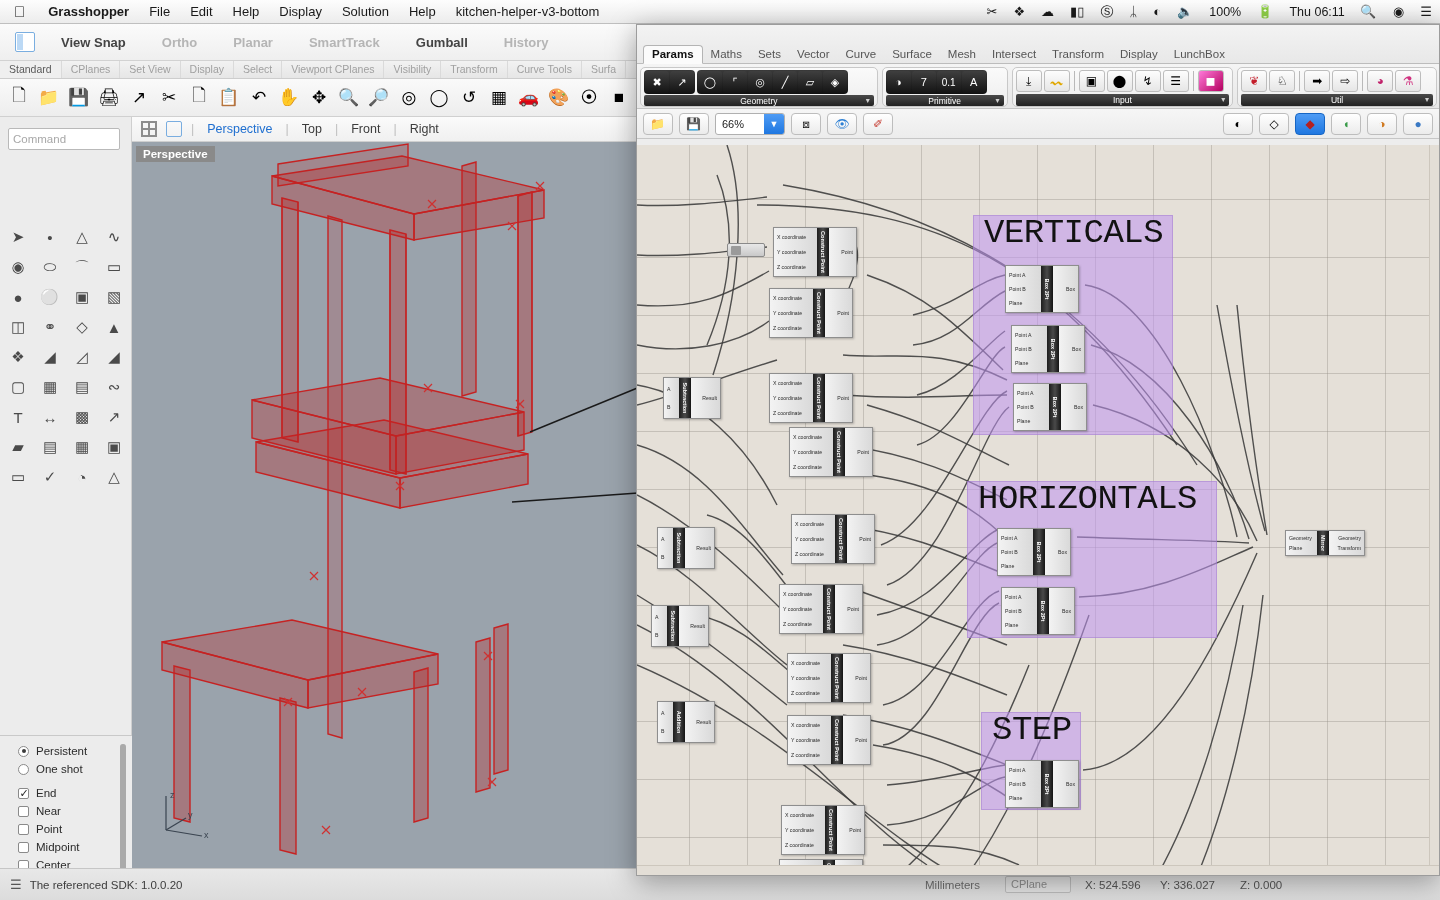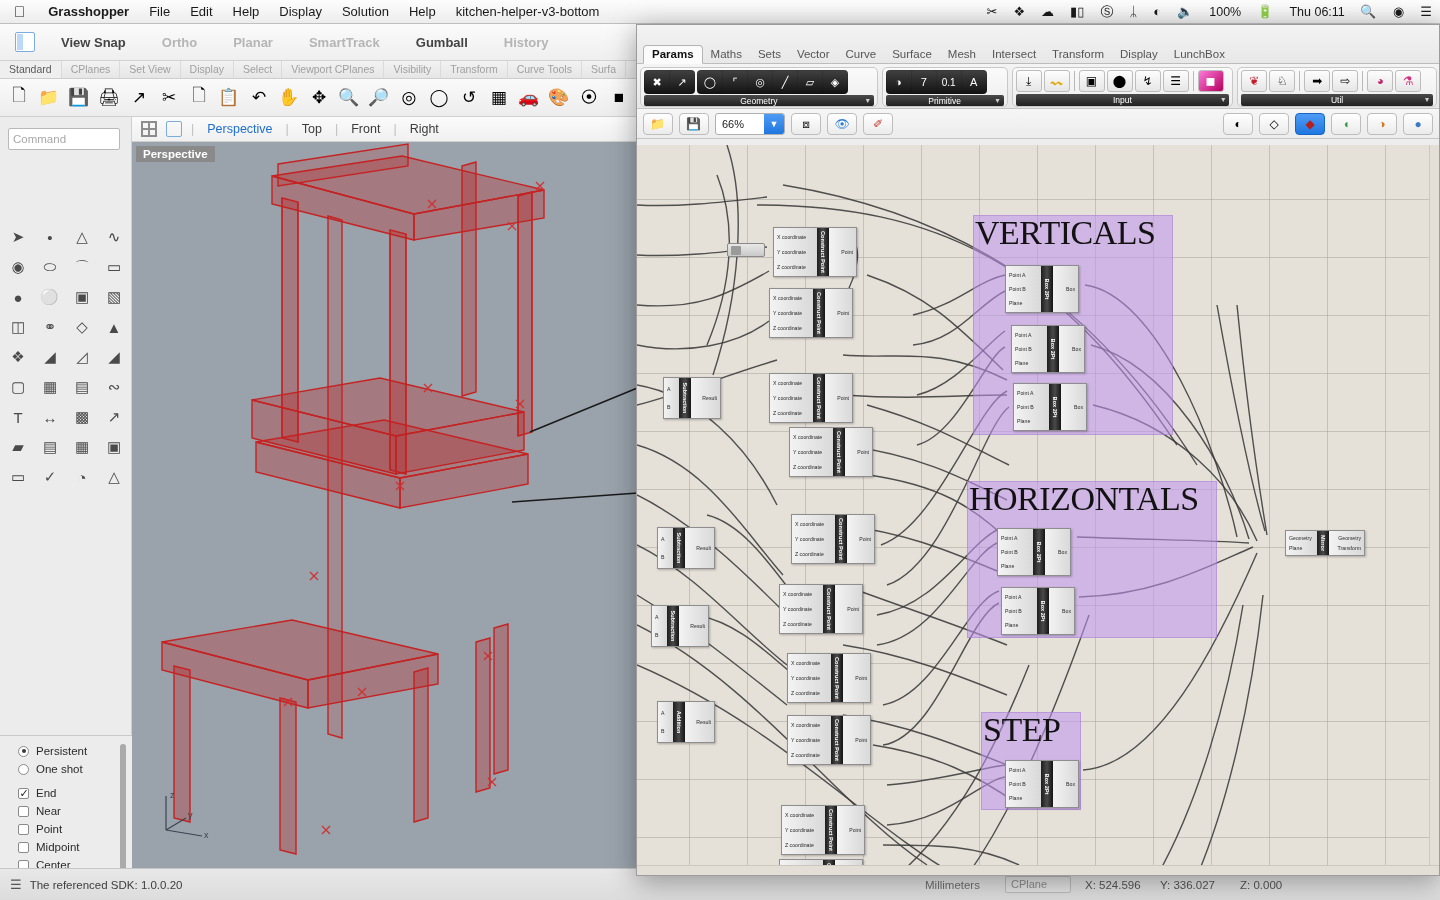--- a/index.html
+++ b/index.html
@@ -219,21 +219,21 @@
     background-image:
       linear-gradient(to right, rgba(150,145,135,.40) 1px, transparent 1px),
       linear-gradient(to bottom, rgba(150,145,135,.40) 1px, transparent 1px);
     background-size: 58px 58px;
     background-position: -6px -4px;
   }
   .gh-scroll-v { position:absolute; right:0; top:0; width:12px; height:732px; background:#e3ded6; border-left:1px solid #cdc7bd;}
   .gh-scroll-h { position:absolute; left:0; bottom:0; height:12px; width:804px; background:#e3ded6; border-top:1px solid #cdc7bd;}
 
   .ghgroup { position:absolute; background: rgba(191,148,240,.55); border:1px solid rgba(150,110,200,.4); }
-  .ghgroup .gtitle { position:absolute; left:1px; top:-2px; font-size:34px; color:#121212; font-family:Liberation Serif, serif; font-weight:400; letter-spacing:-0.5px; white-space:nowrap;text-align:center;}
+  .ghgroup .gtitle { position:absolute; left:10px; top:-2px; font-size:34px; color:#121212; font-family:Liberation Mono, monospace; font-weight:400; letter-spacing:-0.5px; white-space:nowrap;text-align:center;}
 
   
   .comp { position:absolute; display:flex; height:auto; filter: drop-shadow(1px 1px 1px rgba(0,0,0,.25)); }
   .comp .side {
     background: linear-gradient(to right,#f3f3f3,#d9d9d9);
     border:1px solid #8e8e8e;
     display:flex; flex-direction:column; justify-content:space-around;
     font-size:5.2px; color:#2a2a2a; padding: 2px 0;
   }
   .comp .side.l { border-right:none; align-items:flex-start; padding-left:3px;}

